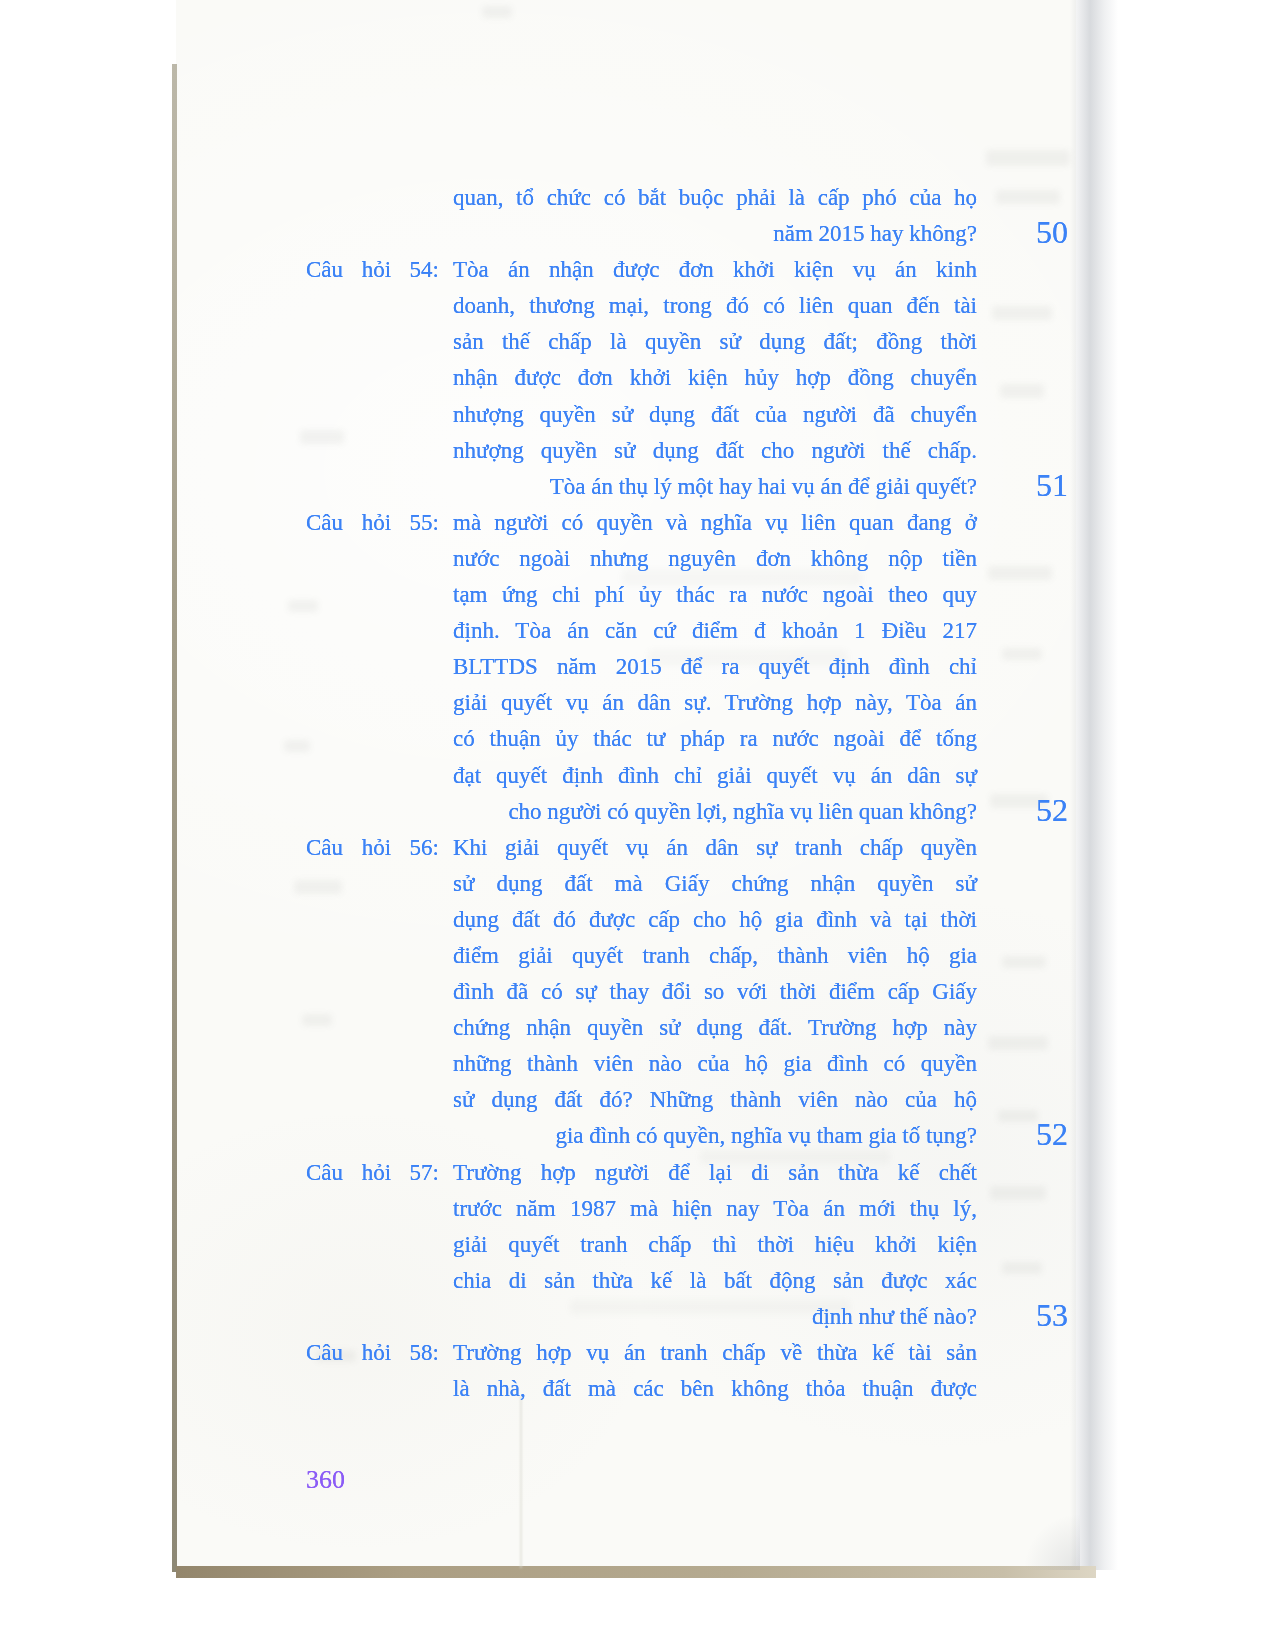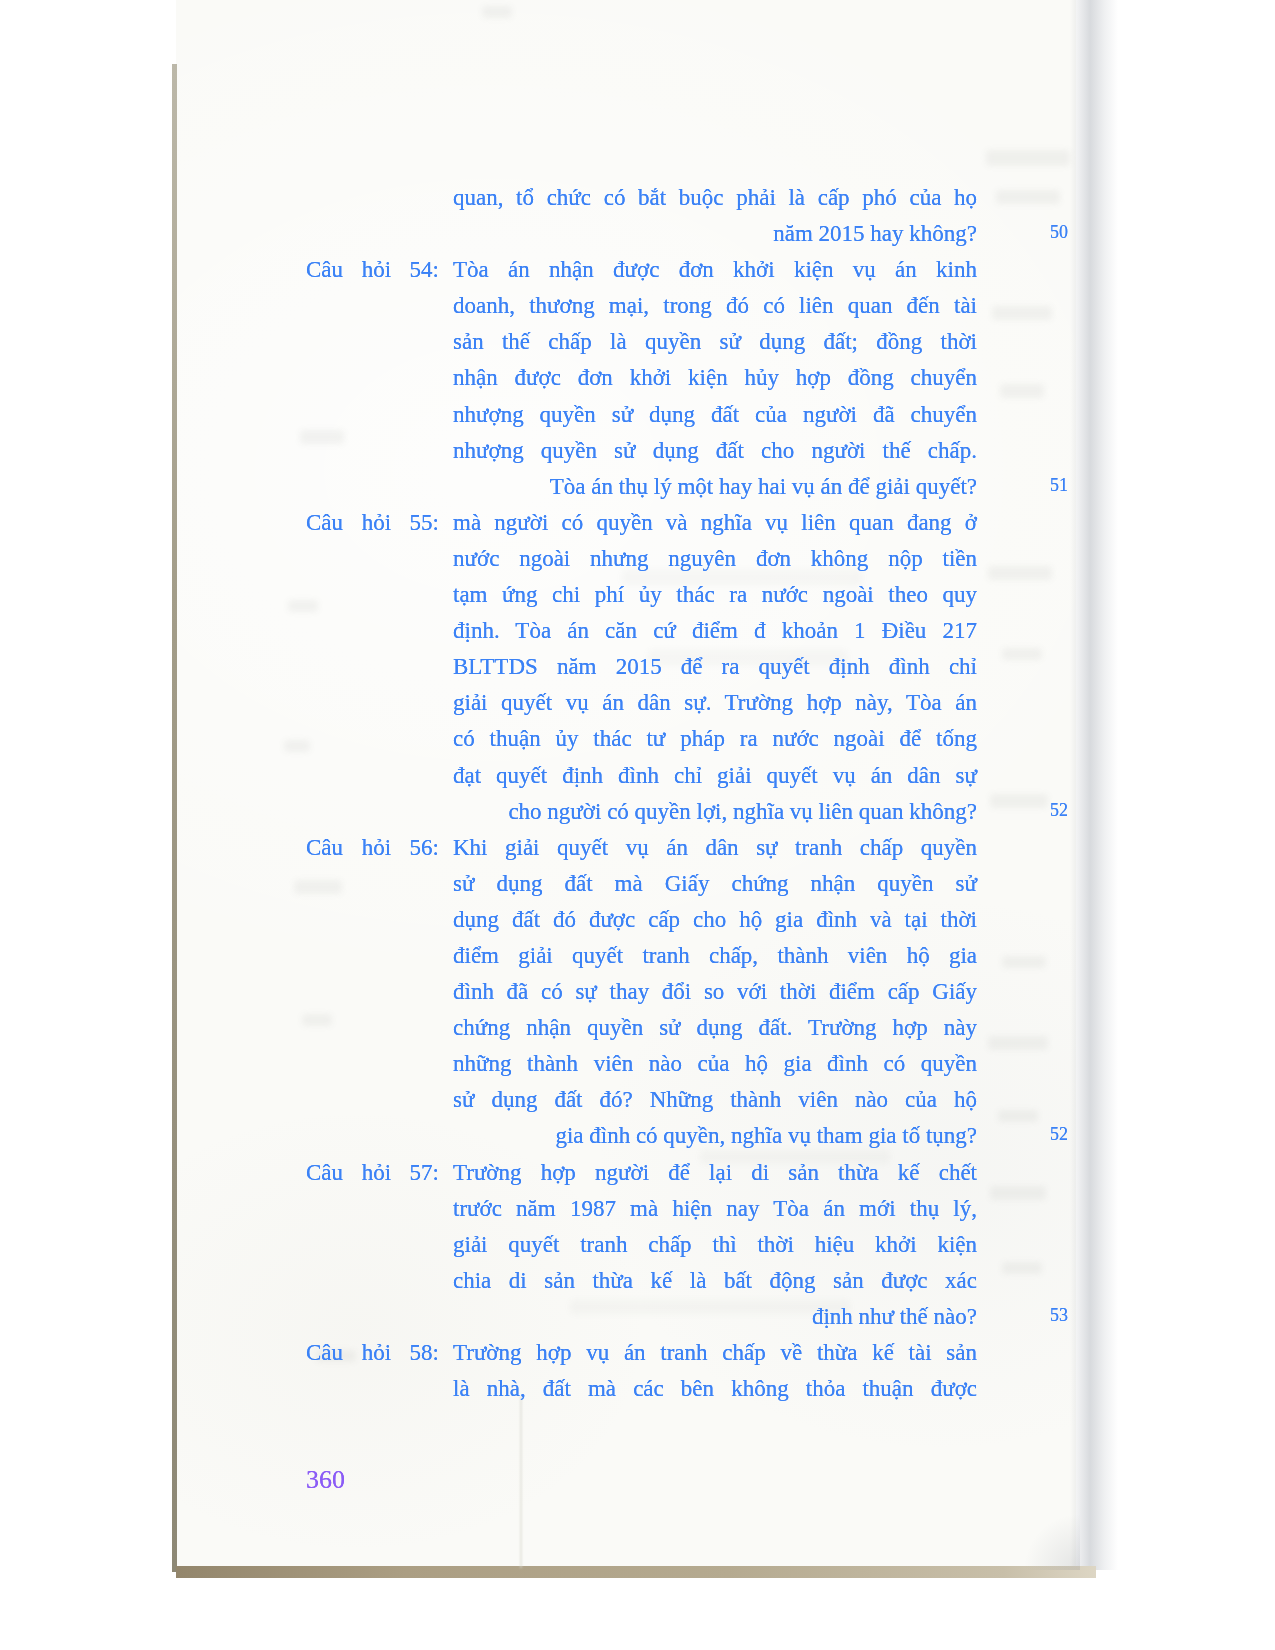--- a/index.html
+++ b/index.html
@@ -45,21 +45,21 @@
   .entry{display:grid;grid-template-columns:147px 524px 1fr;}
   .entry .label{
     grid-column:1;line-height:36.1px;padding-right:14px;
     text-align:justify;text-align-last:justify;white-space:normal;
   }
   .entry .body{grid-column:2;}
   .entry .body .line{height:36.1px;line-height:36.1px;text-align:right;}
   .entry .body .line.j{text-align:justify;text-align-last:justify;}
   .entry .pagenum{
     grid-column:3;align-self:end;justify-self:end;
-    line-height:36.1px;font-size:18px;padding-bottom:2px;
+    line-height:36.1px;font-size:32px;padding-bottom:2px;
   }
   .footer-num{
     position:absolute;left:306px;top:1462px;
     color:#8b5cf6;font-size:26px;line-height:36px;
     text-shadow:0 0 0.4px currentColor;
   }
   
   .sm{position:absolute;background:#92958f;opacity:.10;filter:blur(3px);border-radius:4px;}
   .sm.t{opacity:.055;}
   .crease{

